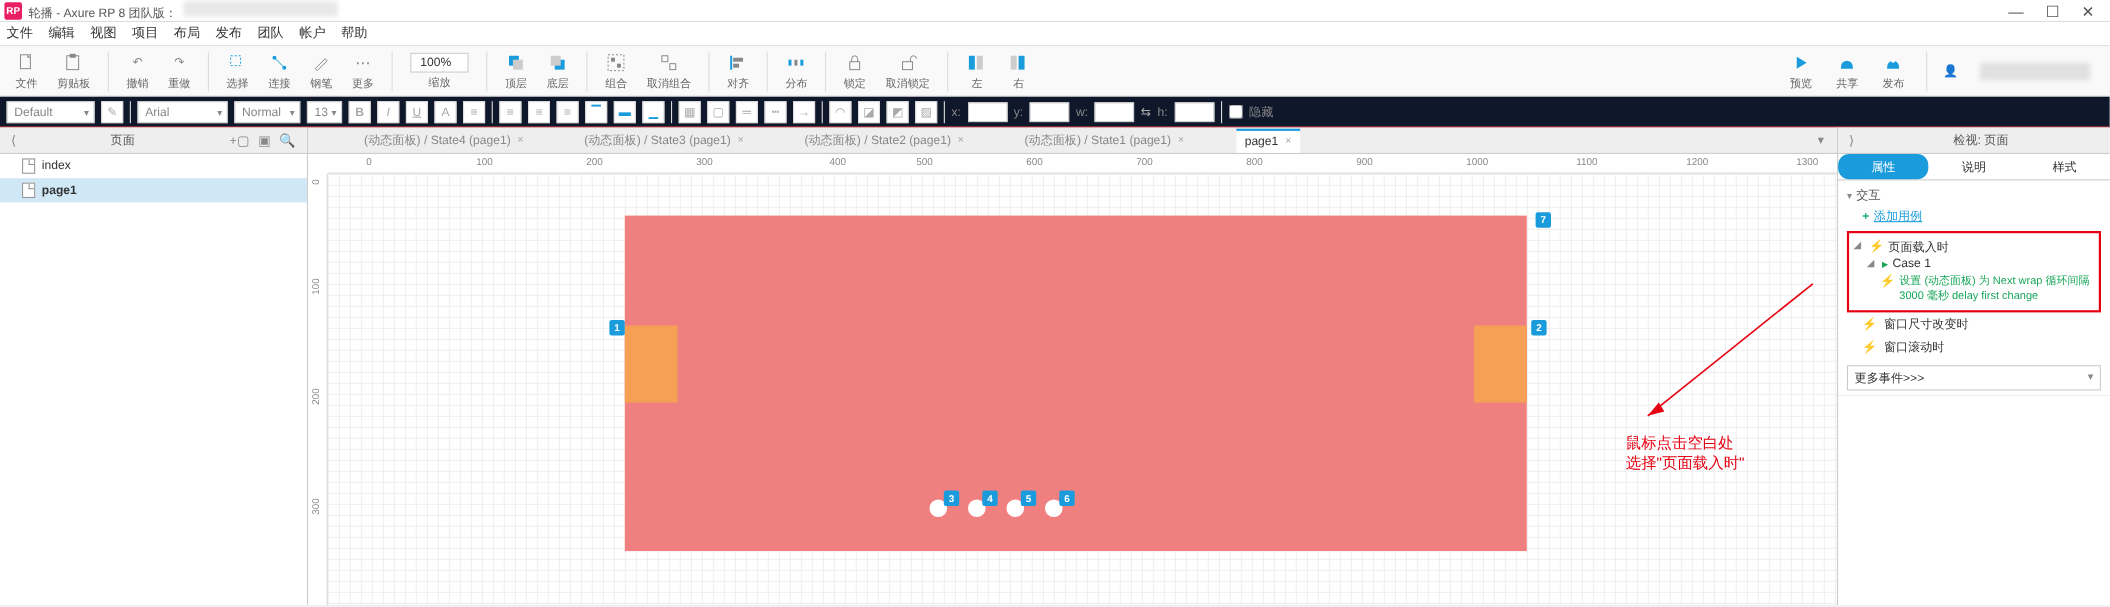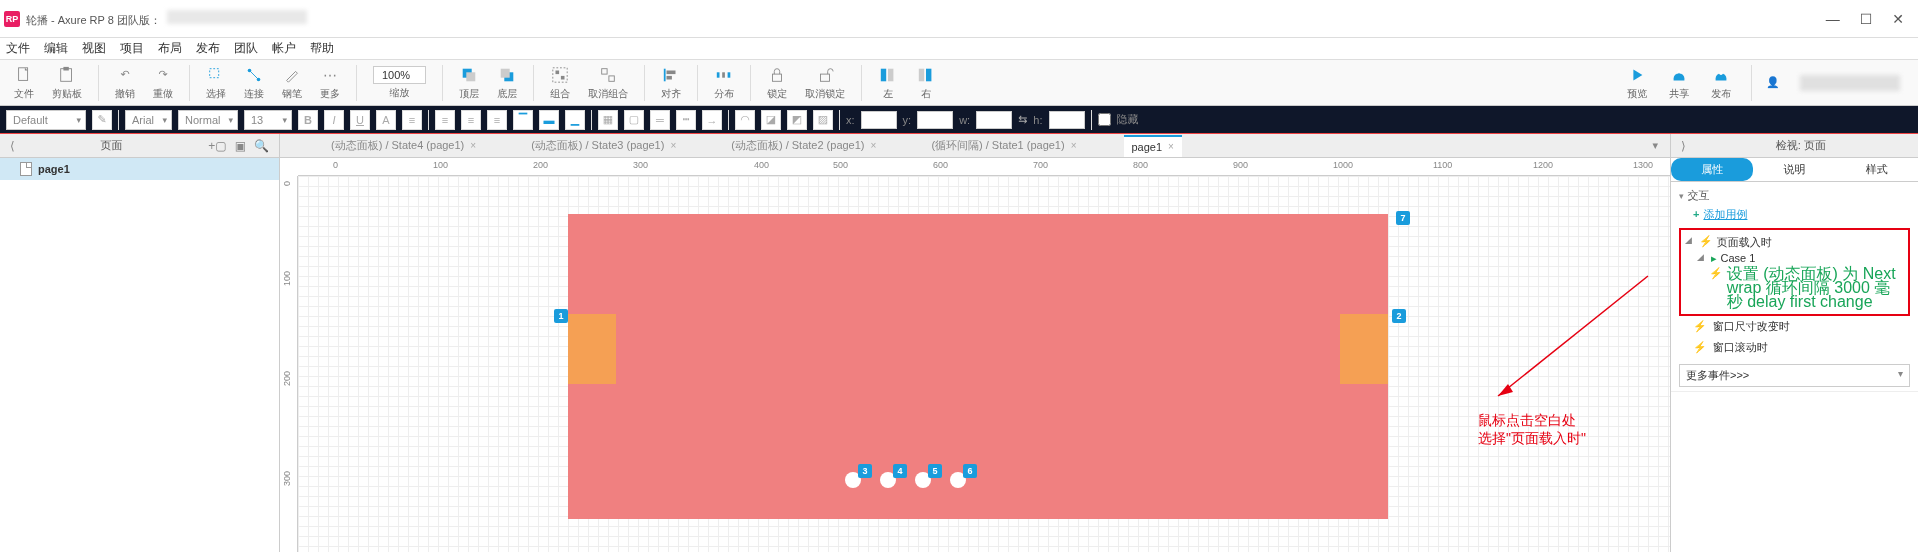--- a/index.html
+++ b/index.html
@@ -1,19 +1,19 @@
 <!DOCTYPE html>
 <html><head>
 <meta charset="utf-8">
 <style>
 * { box-sizing: border-box; margin: 0; padding: 0; font-family: "Microsoft YaHei", Arial, sans-serif; }
 body { background: #f0f0f0; font-size: 11px; color: #333; width: 1918px; height: 552px; overflow: hidden; position: relative; transform-origin: top left; }
 
 
-.titlebar { height: 38px; background: #fff; display: flex; align-items: center; padding: 0 4px; border-bottom: 1px solid #ddd; }
+.titlebar { height: 20px; background: #fff; display: flex; align-items: center; padding: 0 4px; border-bottom: 1px solid #ddd; }
 .titlebar .logo { width: 16px; height: 16px; background: #e91e63; color: #fff; font-size: 9px; display: flex; align-items: center; justify-content: center; margin-right: 6px; border-radius: 2px; font-weight: bold; }
 .titlebar .title { color: #555; font-size: 11px; }
 .titlebar .blur { display: inline-block; width: 140px; height: 14px; background: #e8e8e8; filter: blur(2px); margin-left: 6px; }
 .titlebar .win-controls { margin-left: auto; display: flex; gap: 20px; font-size: 14px; color: #555; padding-right: 10px; }
 .titlebar .win-controls span { cursor: pointer; }
 
 
 .menubar { height: 22px; background: #fff; display: flex; align-items: center; padding: 0 6px; gap: 14px; border-bottom: 1px solid #ddd; }
 .menubar span { color: #333; cursor: pointer; font-size: 12px; }
 
@@ -81,21 +81,21 @@
 .rp-section-h { display: flex; align-items: center; gap: 4px; color: #555; padding: 2px 0; }
 .rp-section-h .chev { font-size: 9px; color: #888; }
 .add-case { color: #1a9cdc; cursor: pointer; padding: 2px 0 2px 14px; }
 .add-case .plus { color: #2a8; font-weight: bold; margin-right: 4px; }
 .inter-box { border: 2px solid #e60012; padding: 4px; margin-top: 4px; font-size: 11px; }
 .inter-row { display: flex; align-items: flex-start; gap: 4px; padding: 1px 0; }
 .inter-row .tree-chev { font-size: 9px; color: #888; width: 10px; }
 .inter-row .bolt { color: #888; font-size: 11px; }
 .inter-row.lvl1 { padding-left: 12px; }
 .inter-row.lvl2 { padding-left: 24px; }
-.action-text { color: #18a558; font-size: 16px; line-height: 14px; }
+.action-text { color: #18a558; font-size: 10px; line-height: 14px; }
 .event-row { display: flex; align-items: center; gap: 6px; padding: 3px 0 3px 14px; cursor: pointer; }
 .moreevents-sel { width: 100%; border: 1px solid #ccc; padding: 3px 6px; font-size: 11px; margin-top: 6px; position: relative; }
 .moreevents-sel::after { content: "▾"; position: absolute; right: 6px; color: #888; font-size: 10px; }
 .adaptive-row { display: flex; align-items: center; padding: 4px 0; gap: 6px; }
 .adaptive-row .right-side { margin-left: auto; display: flex; align-items: center; gap: 4px; }
 
 svg { display: block; }
 .ico-svg { width: 18px; height: 18px; }
 </style>
 </head>
@@ -317,23 +317,23 @@
     <div class="tool-sep"></div>
     <span style="color:#888;">👤</span>
     <div class="user-blur"></div>
   </div>
 </div>
 
 <div class="formatbar">
   <div class="fmt-sel" style="width:80px;">Default</div>
   <div class="fmt-btn">✎</div>
   <div class="fmt-sep"></div>
-  <div class="fmt-sel" style="width:47px;">Arial</div>
+  <div class="fmt-sel" style="width:82px;">Arial</div>
   <div class="fmt-sel" style="width:60px;">Normal</div>
-  <div class="fmt-sel" style="width:48px;">13</div>
+  <div class="fmt-sel" style="width:32px;">13</div>
   <div class="fmt-btn">
       <b>B</b>
     </div>
   <div class="fmt-btn">
       <i>I</i>
     </div>
   <div class="fmt-btn">
       <u>U</u>
     </div>
   <div class="fmt-btn">A</div>
@@ -374,20 +374,24 @@
 <div class="main-row">
 
   <div class="left-panel">
     <div class="panel-header">
       <span class="hico">⟨</span>
       <span class="ttl">页面</span>
       <span class="hico">+▢</span>
       <span class="hico">▣</span>
       <span class="hico">🔍</span>
     </div>
+    <div class="tree-item">
+      <span class="file-ico"></span>
+      <span>index</span>
+    </div>
     <div class="tree-item active">
       <span class="file-ico"></span>
       <span style="font-weight:bold;">page1</span>
     </div>
   </div>
 
   <div class="canvas-area">
     <div class="tab-strip">
       <div class="tab">
           <span>(动态面板) / State4 (page1)</span>
@@ -395,21 +399,21 @@
         </div>
       <div class="tab">
           <span>(动态面板) / State3 (page1)</span>
           <span class="close-x">×</span>
         </div>
       <div class="tab">
           <span>(动态面板) / State2 (page1)</span>
           <span class="close-x">×</span>
         </div>
       <div class="tab">
-          <span>(循环间隔) / State1 (page1)</span>
+          <span>(动态面板) / State1 (page1)</span>
           <span class="close-x">×</span>
         </div>
       <div class="tab active">
           <span>page1</span>
           <span class="close-x">×</span>
         </div>
       <div style="flex:1"></div>
       <span style="color:#888;padding:0 6px;">▾</span>
     </div>
     <div class="ruler-h">

